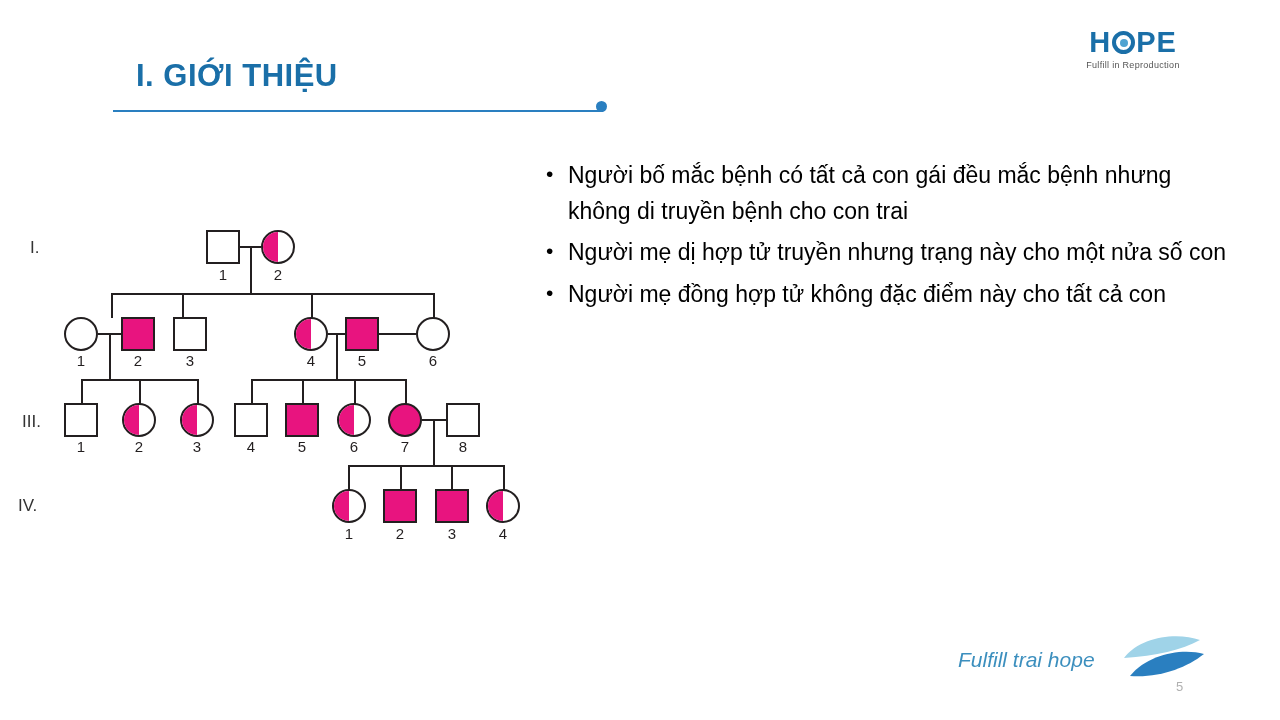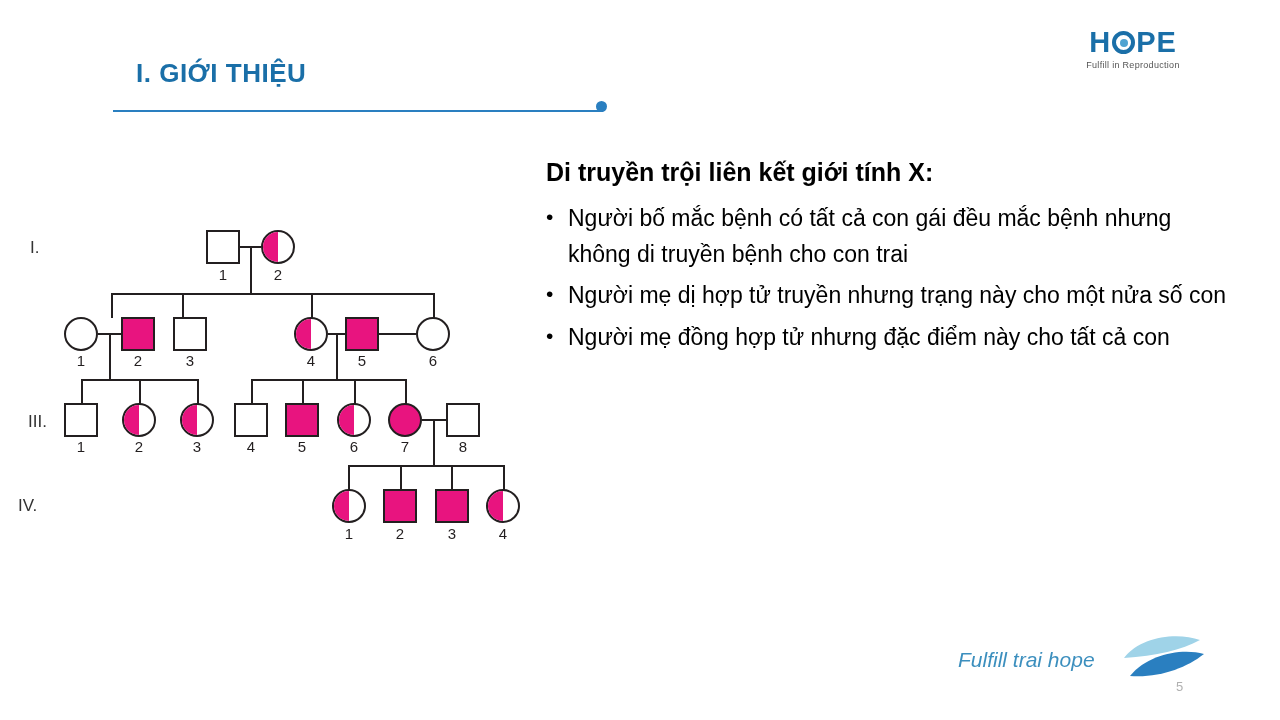--- a/index.html
+++ b/index.html
@@ -13,21 +13,21 @@
     font-family: "Liberation Sans", sans-serif;
     overflow: hidden;
     position: relative;
   }
 
   
   .slide-title {
     position: absolute;
     left: 136px;
     top: 58px;
-    font-size: 26px;
+    font-size: 31px;
     font-weight: bold;
     color: #1a6fa8;
     letter-spacing: 0.5px;
   }
   .title-rule {
     position: absolute;
     left: 113px;
     top: 110px;
     width: 490px;
     height: 2px;
@@ -198,41 +198,40 @@
   <div class="logo-word">
     <span>H</span>
     <span class="o-ring"></span>
     <span>P</span>
     <span>E</span>
   </div>
   <div class="logo-tag">Fulfill in Reproduction</div>
 </div>
 
 <div class="text-col">
-  <div class="text-heading">Di truyền trội liên kết giới tính X:</div>
 
   <div class="bullet">
     <span class="dot">•</span>
     <span class="btext">Người bố mắc bệnh có tất cả con gái đều mắc bệnh nhưng không di truyền bệnh cho con trai</span>
   </div>
   <div class="bullet">
     <span class="dot">•</span>
     <span class="btext">Người mẹ dị hợp tử truyền nhưng trạng này cho một nửa số con</span>
   </div>
   <div class="bullet">
     <span class="dot">•</span>
-    <span class="btext">Người mẹ đồng hợp tử nhưng đặc điểm này cho tất cả con</span>
+    <span class="btext">Người mẹ đồng hợp tử không đặc điểm này cho tất cả con</span>
   </div>
 </div>
 
 <div class="pedigree">
 
   <div class="gen-label" style="left:30px; top:38px;">I.</div>
   <div class="gen-label" style="left:26px; top:125px;margin-left:48px;">II.</div>
-  <div class="gen-label" style="left:28px; top:212px;">III.</div>
+  <div class="gen-label" style="left:22px; top:212px;">III.</div>
   <div class="gen-label" style="left:18px; top:296px;">IV.</div>
 
   <div class="sym square" style="left:206px; top:30px;"></div>
   <div class="sym circle half" style="left:261px; top:30px;"></div>
   <div class="ln h" style="left:240px; top:46px; width:21px;"></div>
   <div class="idnum" style="left:213px; top:66px;">1</div>
   <div class="idnum" style="left:268px; top:66px;">2</div>
 
   <div class="ln v" style="left:250px; top:47px; height:47px;"></div>
   <div class="ln h" style="left:111px; top:93px; width:322px;"></div>

